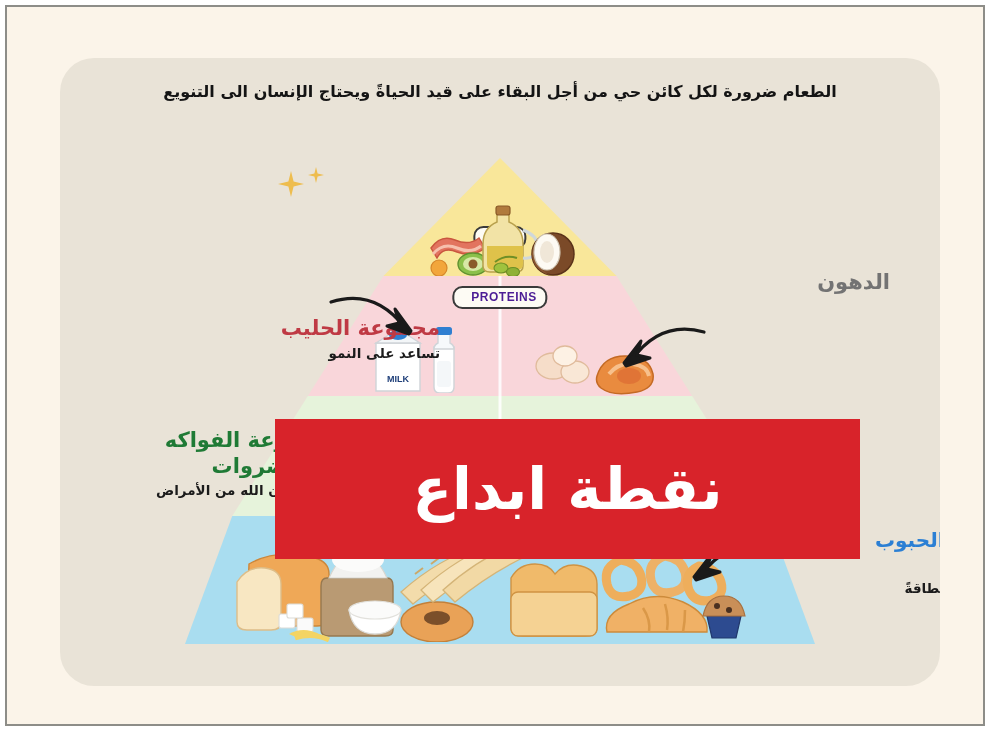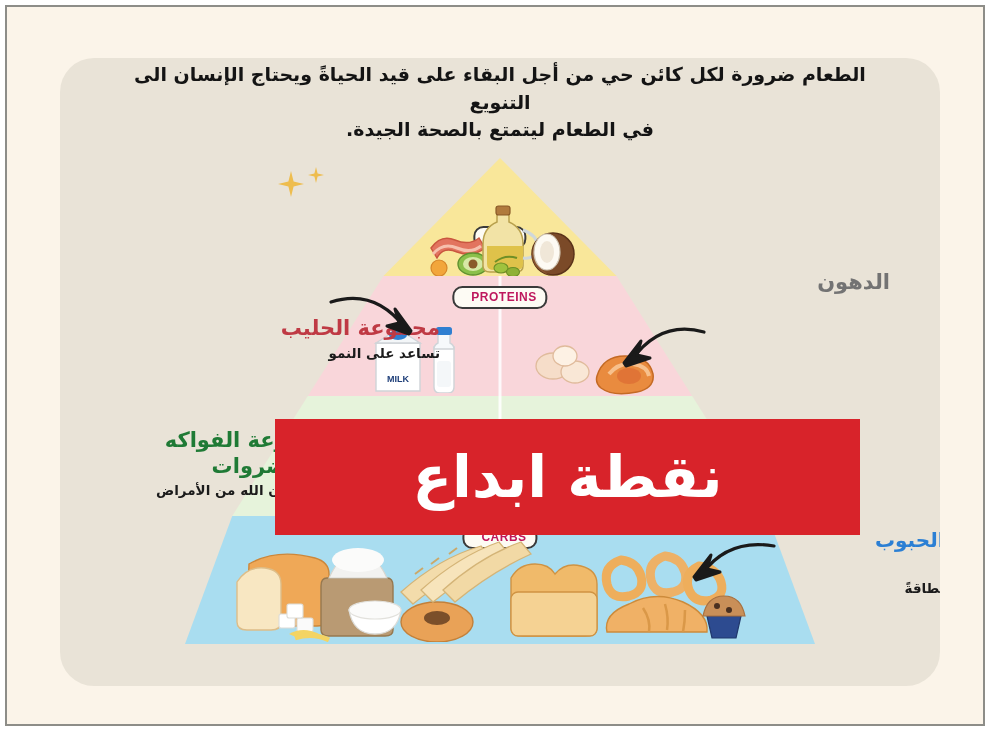--- a/index.html
+++ b/index.html
@@ -27,26 +27,26 @@
   }
   .inner-panel{
     position:absolute;left:60px;top:58px;width:880px;height:628px;
     background:#e9e3d7;
     border-radius:34px;
     overflow:hidden;
   }
 
   
   .title{
-    position:absolute;left:60px;top:3px;width:760px;
+    position:absolute;left:60px;top:22px;width:760px;
     text-align:center;
     direction:rtl;
     color:#141414;
     font-weight:bold;
-    font-size:19px;
+    font-size:16px;
     line-height:1.45;
     letter-spacing:-0.3px;
     font-family:"DejaVu Sans","Liberation Sans",sans-serif;
   }
   .title .l2{display:block;}
 
   
   .sparkles{position:absolute;left:218px;top:105px;width:70px;height:50px;}
   .spark{position:absolute;background:#eebd4e;}
   .spark.big{
@@ -73,21 +73,21 @@
   .t4 .shape{background:#a9ddf0;clip-path:polygon(7.5% 0%,92.5% 0%,100% 100%,0% 100%);}
   
   .mid-div{position:absolute;left:50%;width:3px;background:rgba(255,255,255,.85);transform:translateX(-50%);}
   .mid2{top:118px;height:120px;}
   .mid3{top:238px;height:120px;}
 
   .badge{
     position:absolute;left:50%;transform:translateX(-50%);
     background:#fdfbf4;border:2px solid #3a3a3a;border-radius:10px;
     padding:2px 9px 3px 17px;
-    font-size:12px;font-weight:bold;letter-spacing:.5px;color:#be185d;
+    font-size:12px;font-weight:bold;letter-spacing:.5px;color:#4c1d95;
     font-family:"Liberation Sans",sans-serif;
     white-space:nowrap;
   }
   .badge-fat{top:68px;}
   .badge-prot{top:128px;}
   .badge-carb{top:368px;}
 
   
   .food{position:absolute;}
 
@@ -111,21 +111,21 @@
   .lbl-veg .head{font-size:21px;}
 
   .lbl-grain{left:700px;top:470px;width:270px;text-align:right;color:#2b7fd4;}
   .lbl-grain .head{font-size:20px;}
 
   
   .arrow{position:absolute;}
 
   
   .banner{
-    position:absolute;left:215px;top:361px;width:585px;height:116px;
+    position:absolute;left:215px;top:361px;width:585px;height:140px;
     background:#d8232a;
     display:flex;align-items:center;justify-content:center;
     z-index:40;
   }
   .banner span{
     color:#ffffff;font-weight:bold;font-size:58px;direction:rtl;
     letter-spacing:1px;
     font-family:"DejaVu Sans","Liberation Sans",sans-serif;
   }
 </style>
@@ -134,21 +134,20 @@
 
 <div id="slide">
 
   <div class="outer-rule"></div>
   <div class="cream-frame"></div>
 
   <div class="inner-panel">
 
     <div class="title">
       <span>الطعام ضرورة لكل كائن حي من أجل البقاء على قيد الحياةً ويحتاج الإنسان الى التنويع</span>
-      <span class="l2">في الطعام ليتمتع بالصحة الجيدة.</span>
     </div>
 
     <div class="sparkles">
       <div class="spark big"></div>
       <div class="spark small"></div>
     </div>
 
     <div class="pyramid">
 
       <div class="tier t1">

